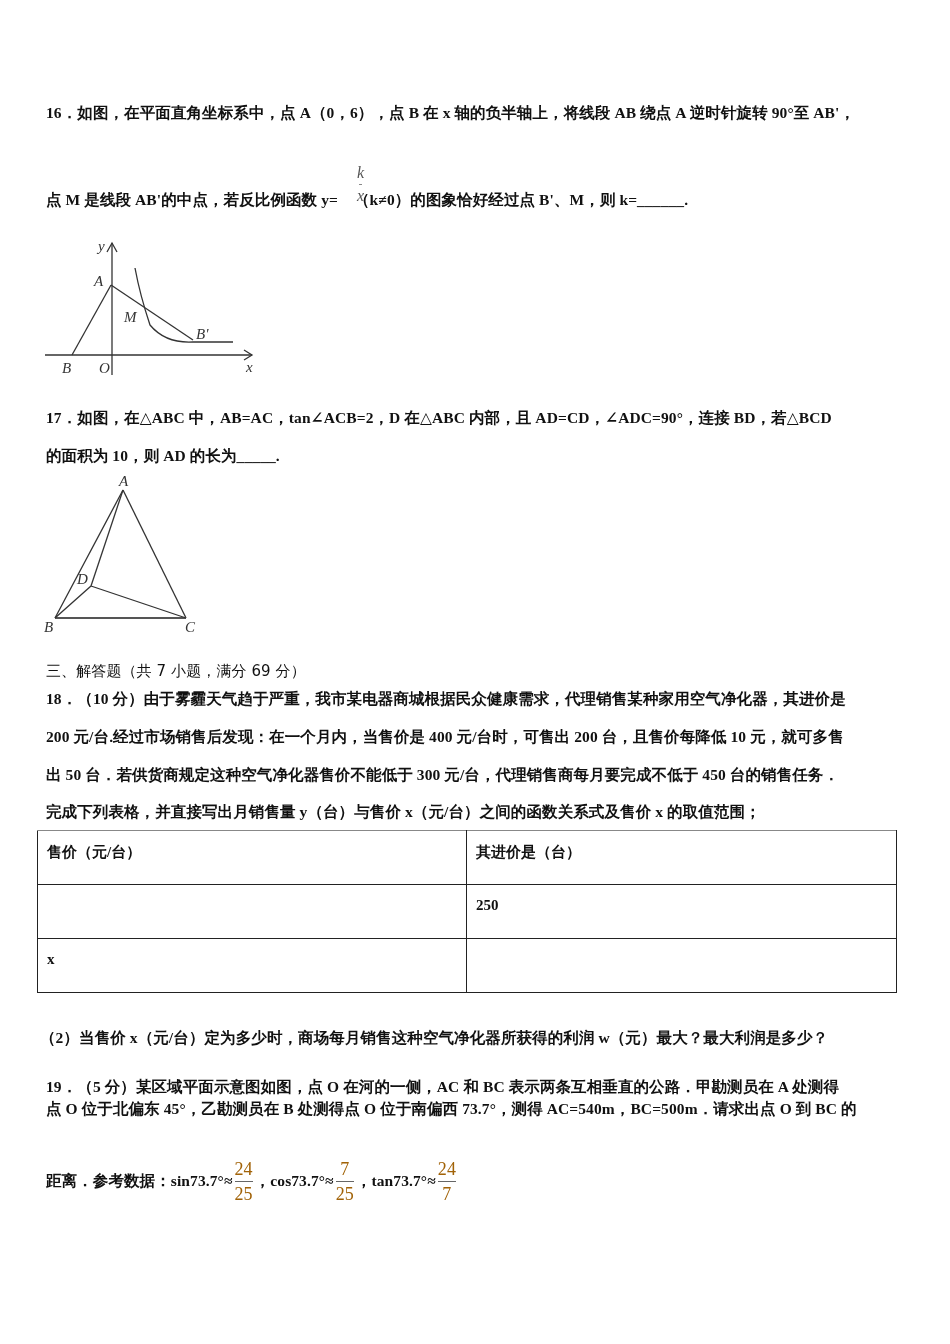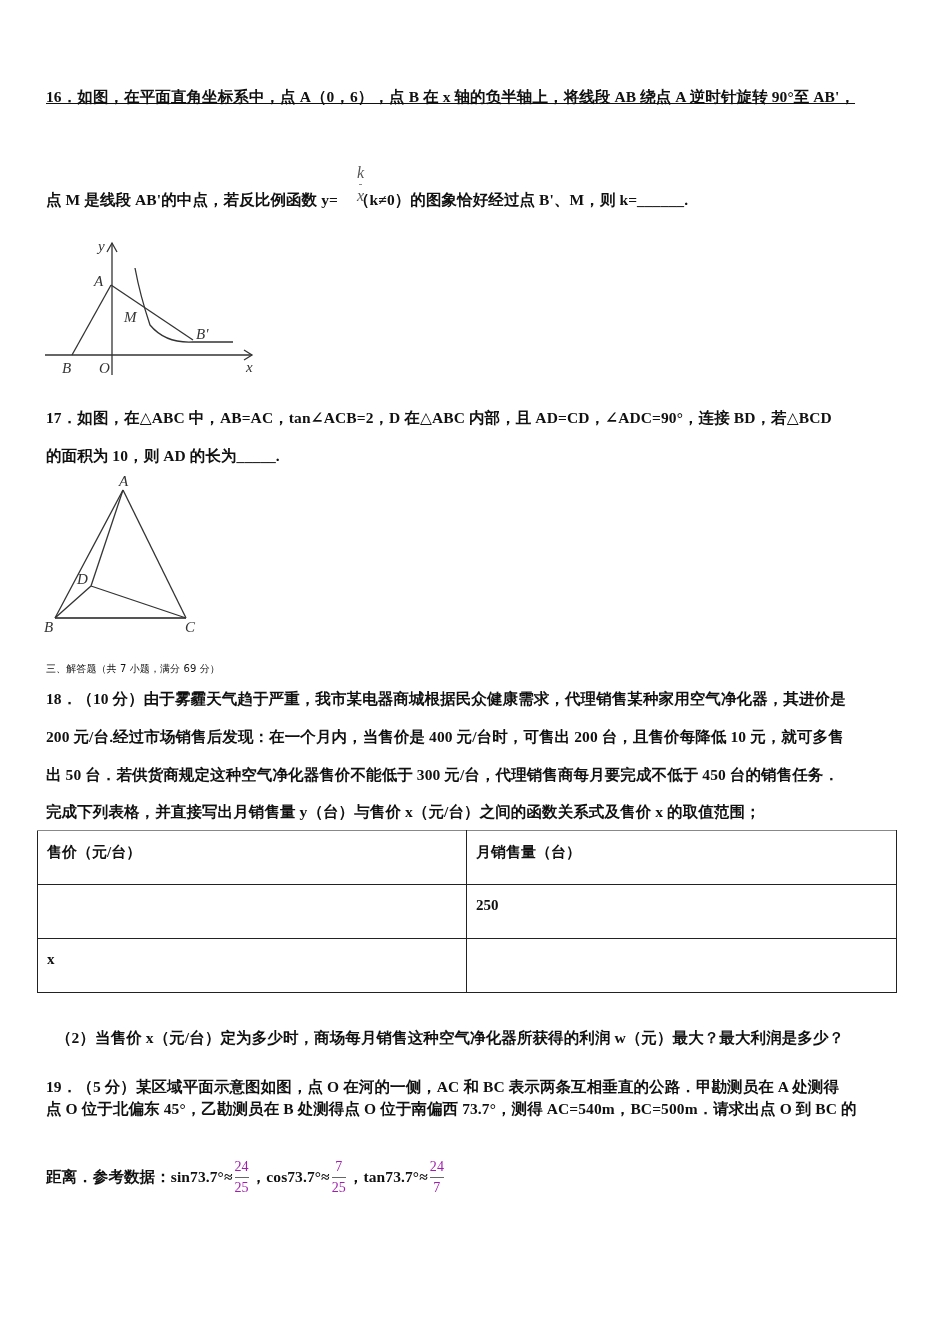--- a/index.html
+++ b/index.html
@@ -2,32 +2,32 @@
 <html><head>
 <meta charset="utf-8">
 <style>
   html, body { margin: 0; padding: 0; background: #ffffff; }
   body { width: 950px; height: 1344px; position: relative; overflow: hidden;
          font-family: "Liberation Serif", "DejaVu Serif", serif; color: #111; }
   .line { position: absolute; left: 46px; font-size: 15.5px; font-weight: bold; white-space: nowrap; letter-spacing: 0.1px; }
   .frac { display: inline-block; vertical-align: middle; text-align: center; font-weight: normal; position: relative; }
   .frac .num, .frac .den { display: block; line-height: 1; }
   .frac.k { position: absolute; }
-  .frac-big .num, .frac-big .den { font-size: 14px; color: #a21caf; }
+  .frac-big .num, .frac-big .den { font-size: 18px; color: #a16207; }
   .frac-big .bar { display: block; border-top: 1px solid #666; margin: 3px 0; }
   .figure { position: absolute; }
   table.sales { position: absolute; left: 37px; top: 830px; width: 860px; border-collapse: collapse; }
   table.sales td { border: 1.5px solid #222; height: 54px; padding: 0 0 0 9px; font-size: 15px; font-weight: bold; vertical-align: top; padding-top: 12px; box-sizing: border-box; }
   table.sales tr:first-child td { border-top-color: #888; }
   table.sales td.c1 { width: 429px; }
 </style>
 </head>
 <body>
 
-<div class="line" style="top:87px;text-decoration:underline;">16．如图，在平面直角坐标系中，点 A（0，6），点 B 在 x 轴的负半轴上，将线段 AB 绕点 A 逆时针旋转 90°至 AB'，</div>
+<div class="line" style="top:103px;">16．如图，在平面直角坐标系中，点 A（0，6），点 B 在 x 轴的负半轴上，将线段 AB 绕点 A 逆时针旋转 90°至 AB'，</div>
 
 <div class="frac k" style="left:357px; top:165px; font-style:italic; font-family:'Liberation Serif',serif; color:#555;">
   <span class="num" style="font-size:16px;">k</span>
   <span class="bar" style="display:block;border-top:1px solid #888;margin:3px 2px;"></span>
   <span class="den" style="font-size:16px;">x</span>
 </div>
 <div class="line" style="top:190px;">
   <span>点 M 是线段 AB'的中点，若反比例函数 y=</span><span style="display:inline-block;width:16px;"></span><span>（k≠0）的图象恰好经过点 B'、M，则 k=______.</span>
 </div>
 
@@ -70,45 +70,45 @@
     <line x1="51" y1="116" x2="15" y2="148"></line>
   </g>
   <g font-family="'Liberation Serif',serif" font-style="italic" font-size="15" fill="#333">
     <text x="79" y="16">A</text>
     <text x="37" y="114">D</text>
     <text x="4" y="162">B</text>
     <text x="145" y="162">C</text>
   </g>
 </svg>
 
-<div class="line" style="top:662px; font-weight:normal; font-family:'DejaVu Sans',sans-serif; font-size:10px;">三、解答题（共 7 小题，满分 69 分）</div>
+<div class="line" style="top:662px; font-weight:normal; font-family:'DejaVu Sans',sans-serif; font-size:15px;">三、解答题（共 7 小题，满分 69 分）</div>
 
 <div class="line" style="top:689px;">18．（10 分）由于雾霾天气趋于严重，我市某电器商城根据民众健康需求，代理销售某种家用空气净化器，其进价是</div>
 <div class="line" style="top:727px;">200 元/台.经过市场销售后发现：在一个月内，当售价是 400 元/台时，可售出 200 台，且售价每降低 10 元，就可多售</div>
 <div class="line" style="top:765px;text-align:right;">出 50 台．若供货商规定这种空气净化器售价不能低于 300 元/台，代理销售商每月要完成不低于 450 台的销售任务．</div>
 <div class="line" style="top:802px;">完成下列表格，并直接写出月销售量 y（台）与售价 x（元/台）之间的函数关系式及售价 x 的取值范围；</div>
 
 <table class="sales">
   <tbody>
       <tr>
     <td class="c1">售价（元/台）</td>
-    <td>月销售量（台）</td>
+    <td>其进价是（台）</td>
   </tr>
   <tr>
     <td class="c1"></td>
     <td>250</td>
   </tr>
   <tr>
     <td class="c1">x</td>
     <td></td>
   </tr>
 </tbody>
   </table>
 
-<div class="line" style="top:1028px; left:56px;">（2）当售价 x（元/台）定为多少时，商场每月销售这种空气净化器所获得的利润 w（元）最大？最大利润是多少？</div>
+<div class="line" style="top:1028px; left:40px;">（2）当售价 x（元/台）定为多少时，商场每月销售这种空气净化器所获得的利润 w（元）最大？最大利润是多少？</div>
 
 <div class="line" style="top:1061px;margin-top:16px;">19．（5 分）某区域平面示意图如图，点 O 在河的一侧，AC 和 BC 表示两条互相垂直的公路．甲勘测员在 A 处测得</div>
 <div class="line" style="top:1099px;">点 O 位于北偏东 45°，乙勘测员在 B 处测得点 O 位于南偏西 73.7°，测得 AC=540m，BC=500m．请求出点 O 到 BC 的</div>
 
 <div class="line" style="top:1160px; display:flex; align-items:center;">
   <span>距离．参考数据：sin73.7°≈</span>
   <span class="frac frac-big" style="margin:0 2px;">
     <span class="num">24</span>
     <span class="bar"></span>
     <span class="den">25</span>

